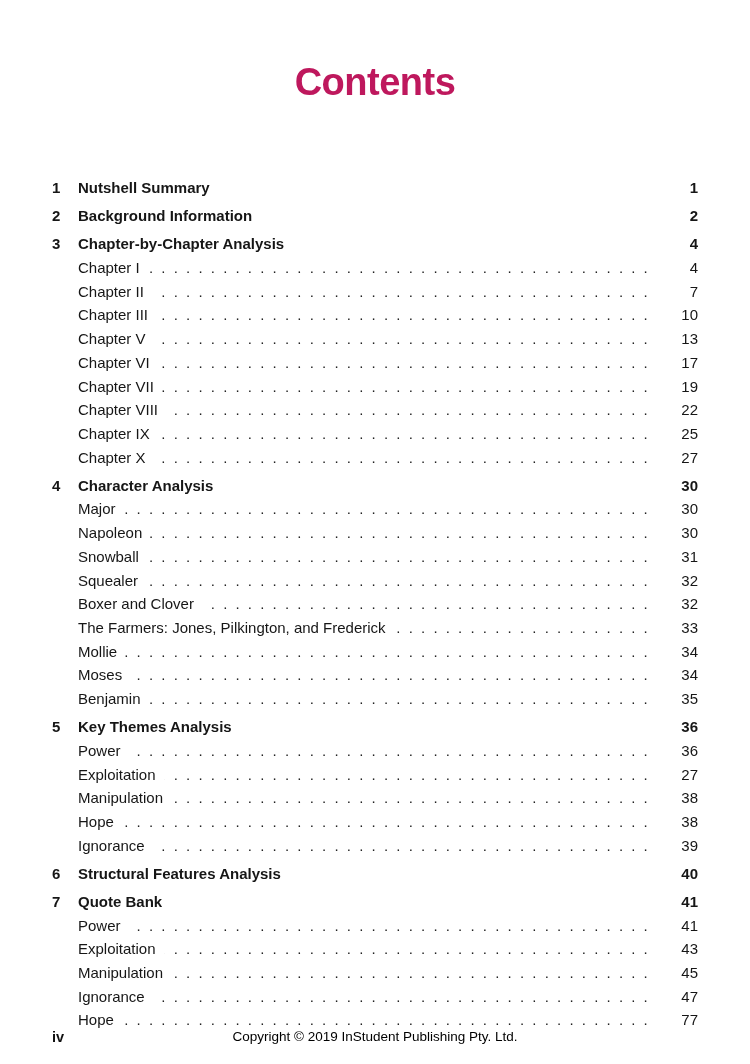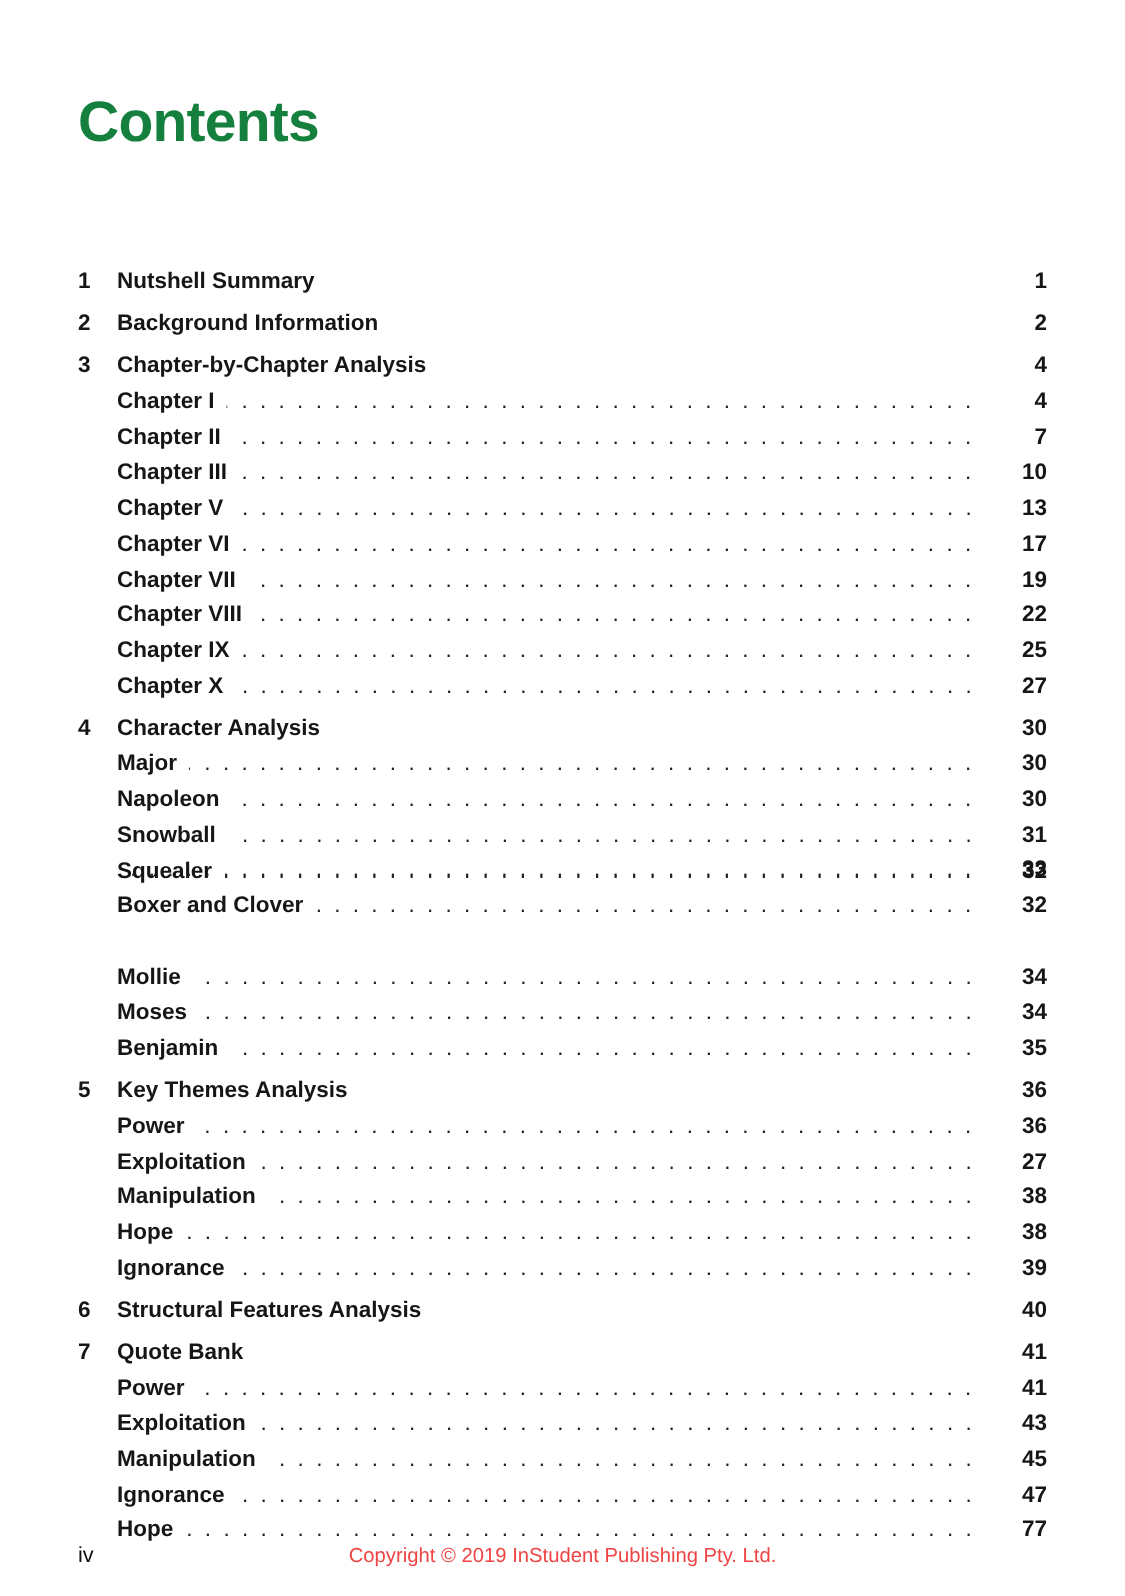--- a/index.html
+++ b/index.html
@@ -19,33 +19,33 @@
   .content {
     padding: 62px 52px 0 52px;
   }
 
   h1.doc-title {
     margin: 0 0 26px 0;
     font-size: 38px;
     line-height: 40px;
     font-weight: bold;
     letter-spacing: -0.5px;
-    color: #15803d;
+    color: #be185d;
+    text-align: center;
   }
 
   .toc { width: 100%; }
 
   .toc-row {
     display: flex;
     align-items: baseline;
     font-size: 15px;
     height: 23.7px;
     line-height: 23.7px;
     white-space: nowrap;
-    font-weight: bold;
   }
   .toc-row.top {
     font-weight: bold;
     margin-top: 4.5px;
   }
 
   .toc-num {
     flex: none;
     width: 26px;
   }
@@ -81,29 +81,29 @@
     left: 0;
     right: 0;
     top: 1029px;
     height: 20px;
   }
   .footer-pagenum {
     position: absolute;
     left: 52px;
     top: 0;
     font-size: 14.5px;
-    font-weight: normal;
+    font-weight: bold;
     color: #111111;
   }
   .footer-copyright {
     display: block;
     width: 100%;
     text-align: center;
     font-size: 13.5px;
-    color: #ef4444;
+    color: #000000;
   }
 </style>
 </head>
 <body>
 
 <div class="page">
   <div class="content">
     <h1 class="doc-title">Contents</h1>
     <div class="toc">
         <div class="toc-row top">
@@ -209,20 +209,21 @@
     <span class="toc-page">32</span>
   </div>
         <div class="toc-row">
     <span class="toc-num"></span>
     <span class="toc-label">Boxer and Clover</span>
     <span class="toc-dots"></span>
     <span class="toc-page">32</span>
   </div>
         <div class="toc-row">
     <span class="toc-num"></span>
+    <span class="toc-label">The Farmers: Jones, Pilkington, and Frederick</span>
     <span class="toc-dots"></span>
     <span class="toc-page">33</span>
   </div>
         <div class="toc-row">
     <span class="toc-num"></span>
     <span class="toc-label">Mollie</span>
     <span class="toc-dots"></span>
     <span class="toc-page">34</span>
   </div>
         <div class="toc-row">

